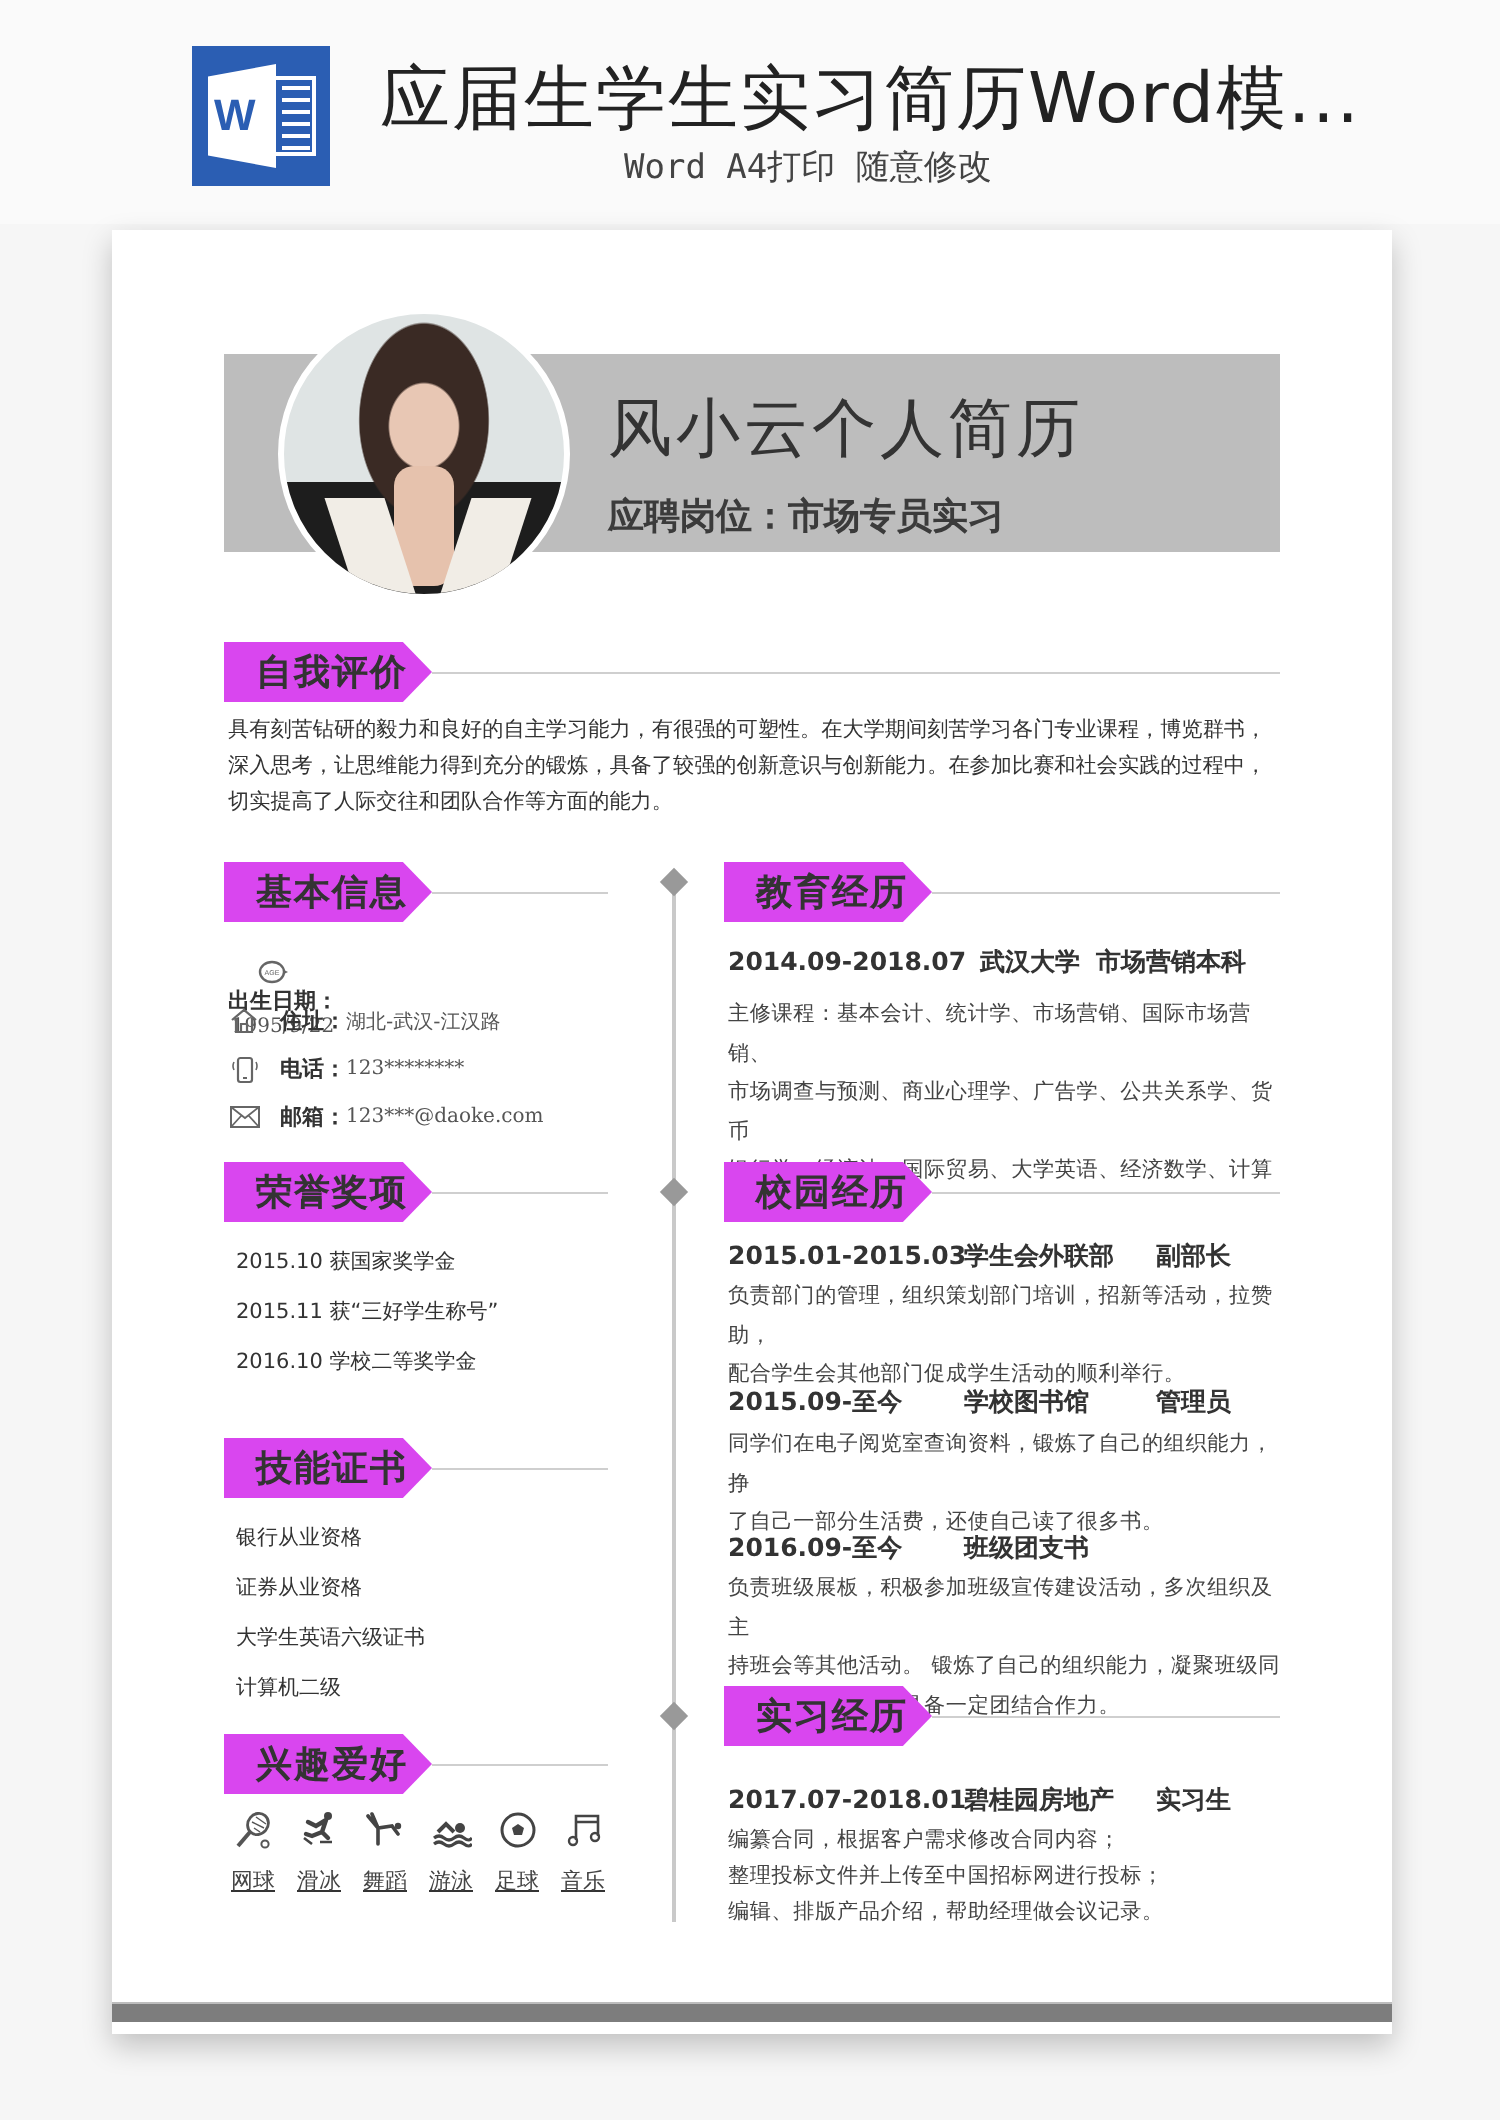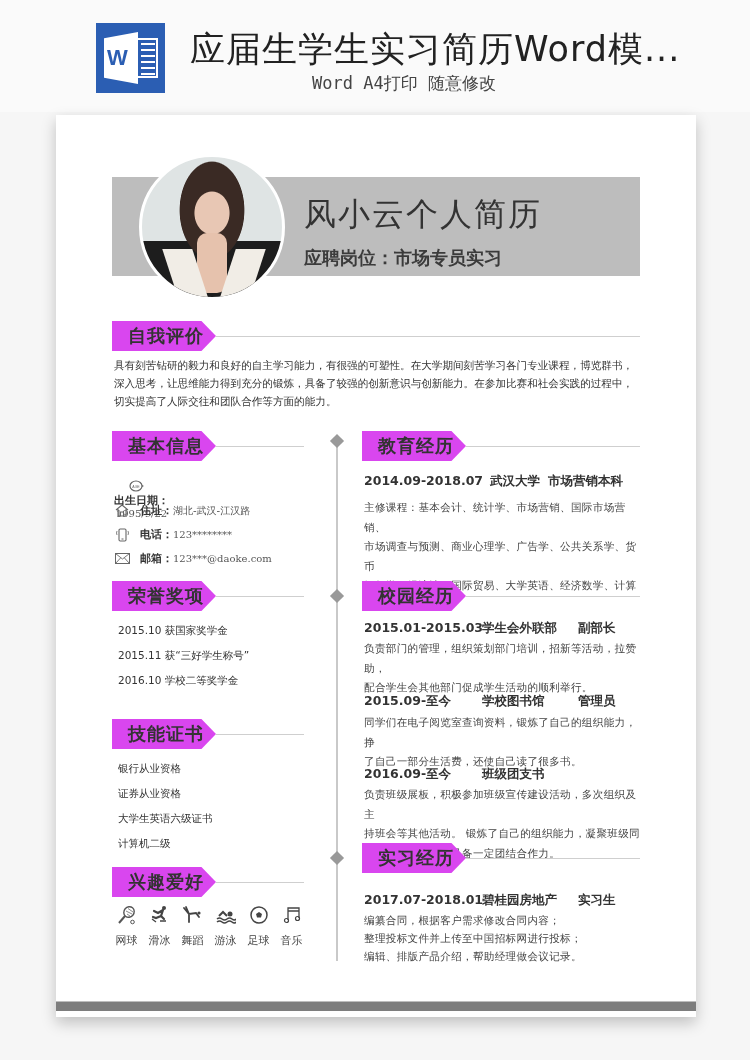--- a/index.html
+++ b/index.html
@@ -102,21 +102,21 @@
   .info-row {
     position: absolute; left: 58px; font-size: 11px; color: #444; white-space: nowrap;
     display: flex; align-items: center;
   }
   .info-row .ico { width: 16px; height: 14px; margin-right: 10px; color: #666; display:flex; align-items:center; justify-content:center;}
   .info-row .lbl { font-weight: bold; color: #333; }
   .info-row .val { font-family: "DejaVu Serif", serif; color: #555; font-size: 10px; }
   .list-item {
     position: absolute; left: 62px; font-size: 10.5px; color: #333; white-space: nowrap;
   }
-  .hobbies { position: absolute; left: 54px; top: 790px; display: flex; }
+  .hobbies { position: absolute; left: 54px; top: 790px; display: flex; text-decoration: underline; }
   .hobby { width: 33px; margin-right: 0px; text-align: center; }
   .hobby svg { display: block; margin: 0 auto 4px; }
   .hobby span { font-size: 11px; color: #444; white-space: nowrap; }
   
   .timeline {
     position: absolute; left: 280px; top: 326px; width: 2px; height: 520px; background: #c9c9c9;
   }
   .diamond {
     position: absolute; left: 276px; width: 10px; height: 10px; background: #999; transform: rotate(45deg);
   }

